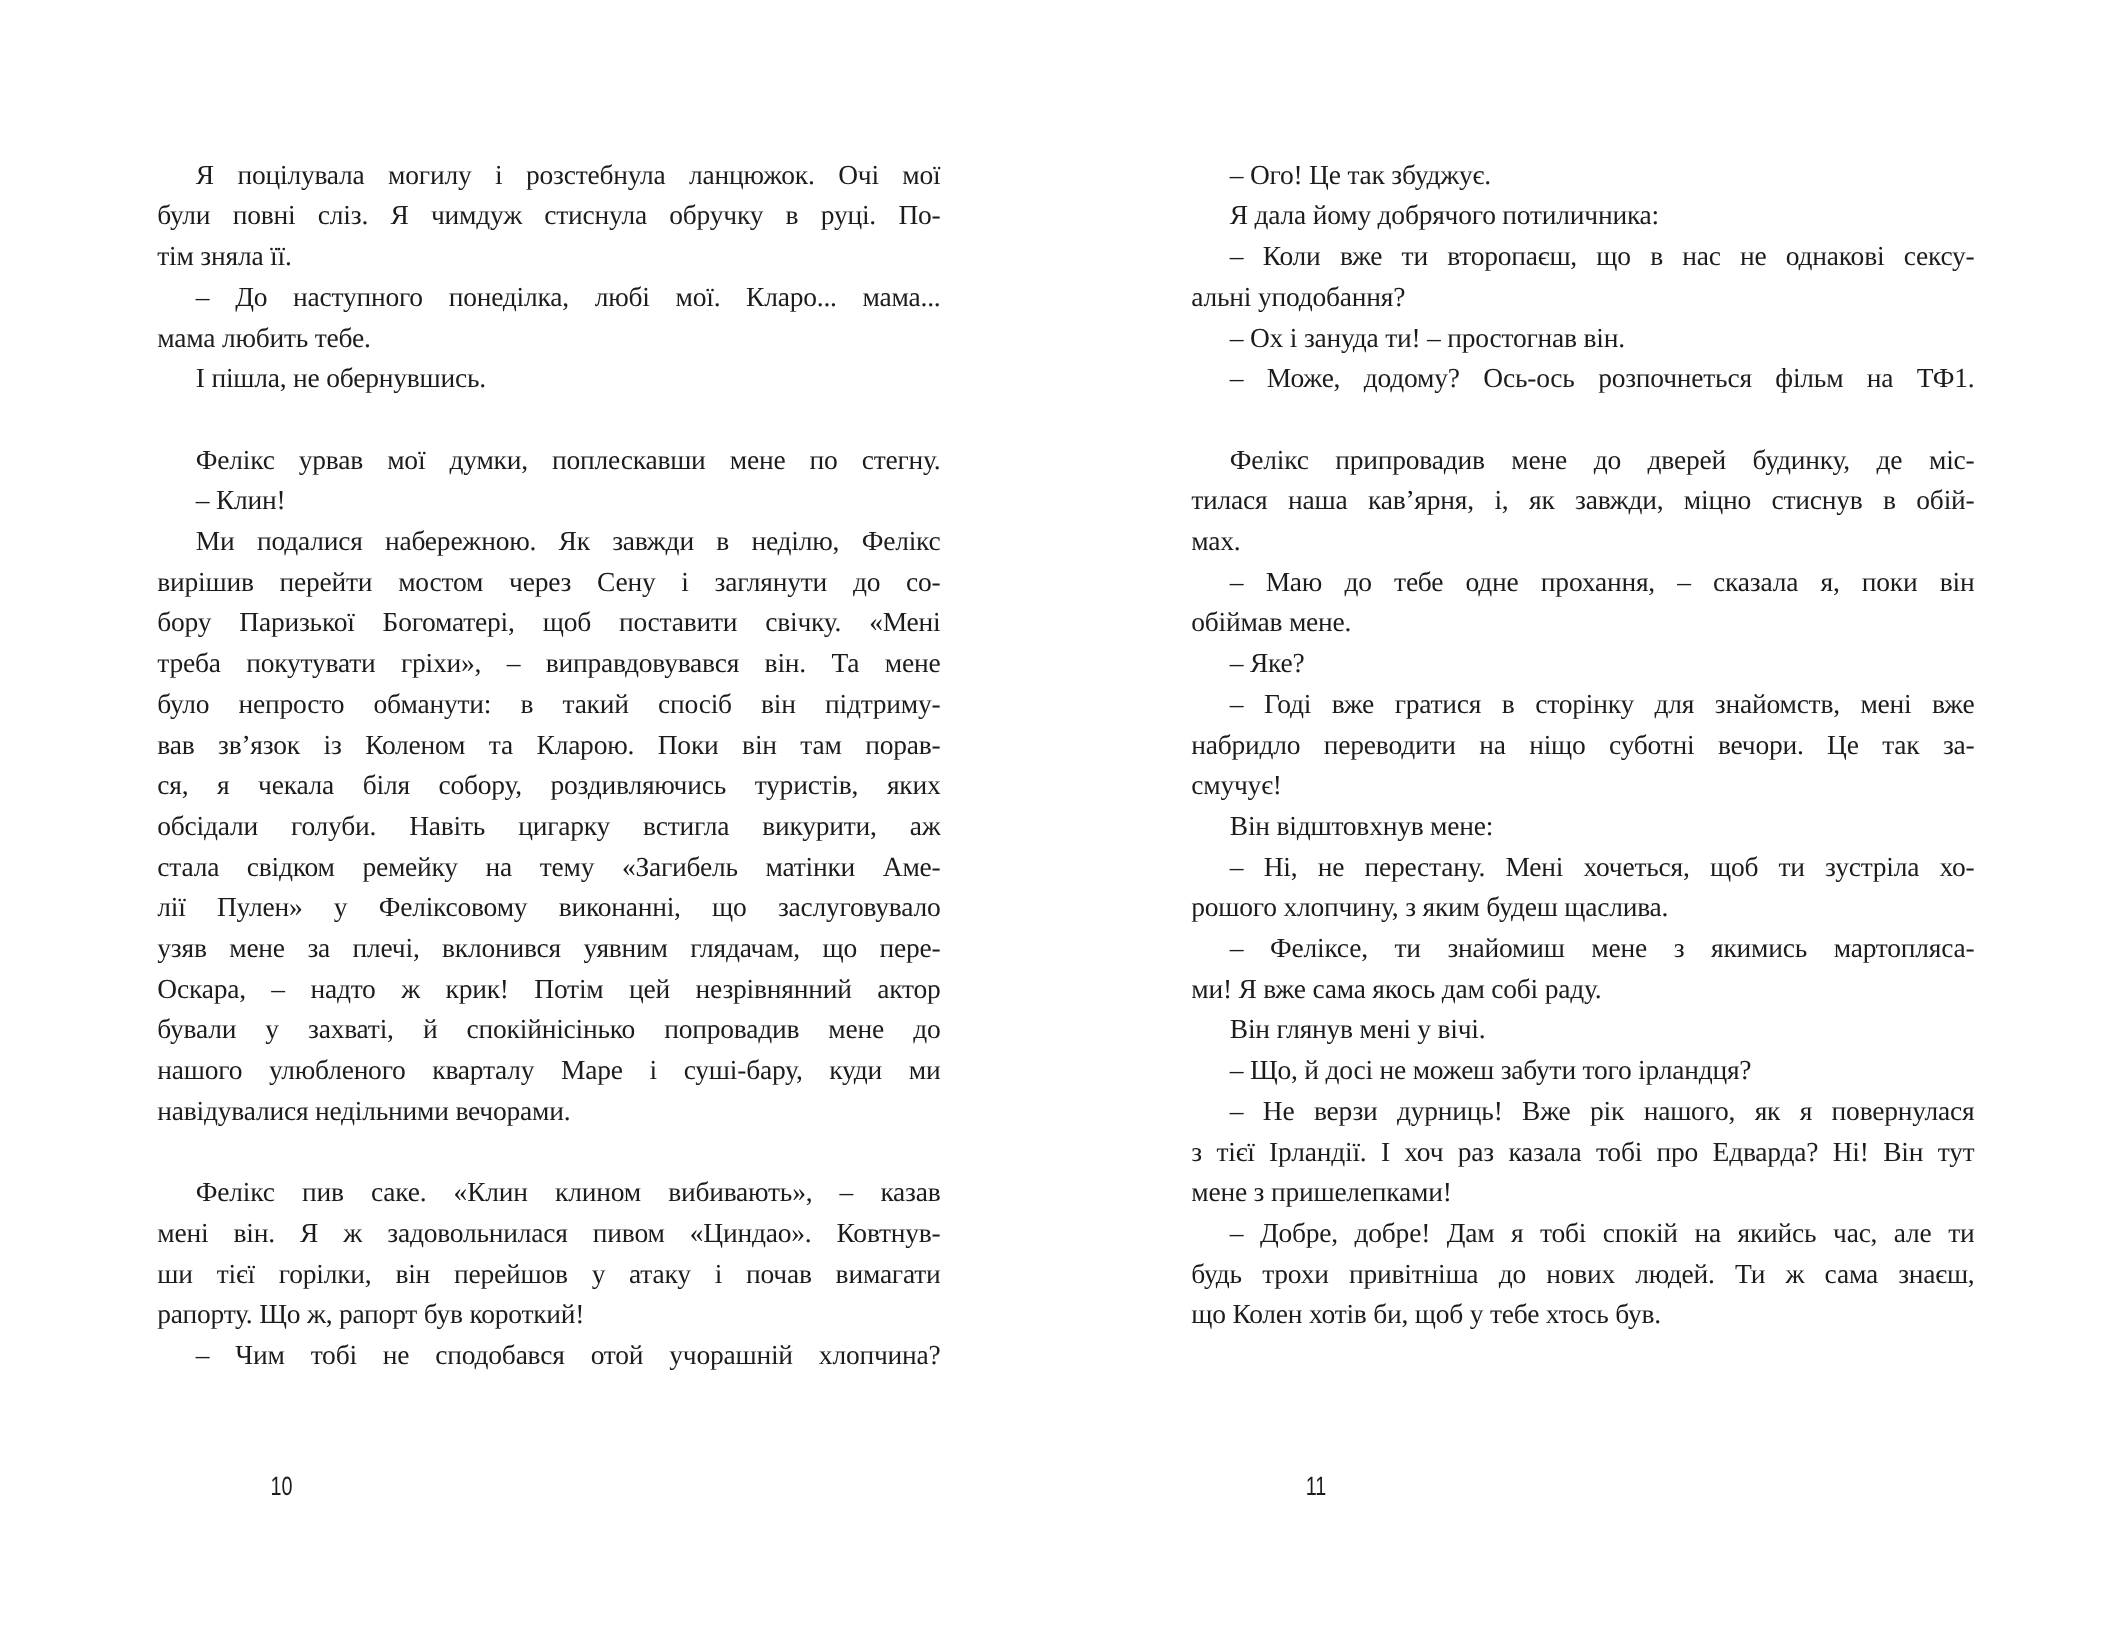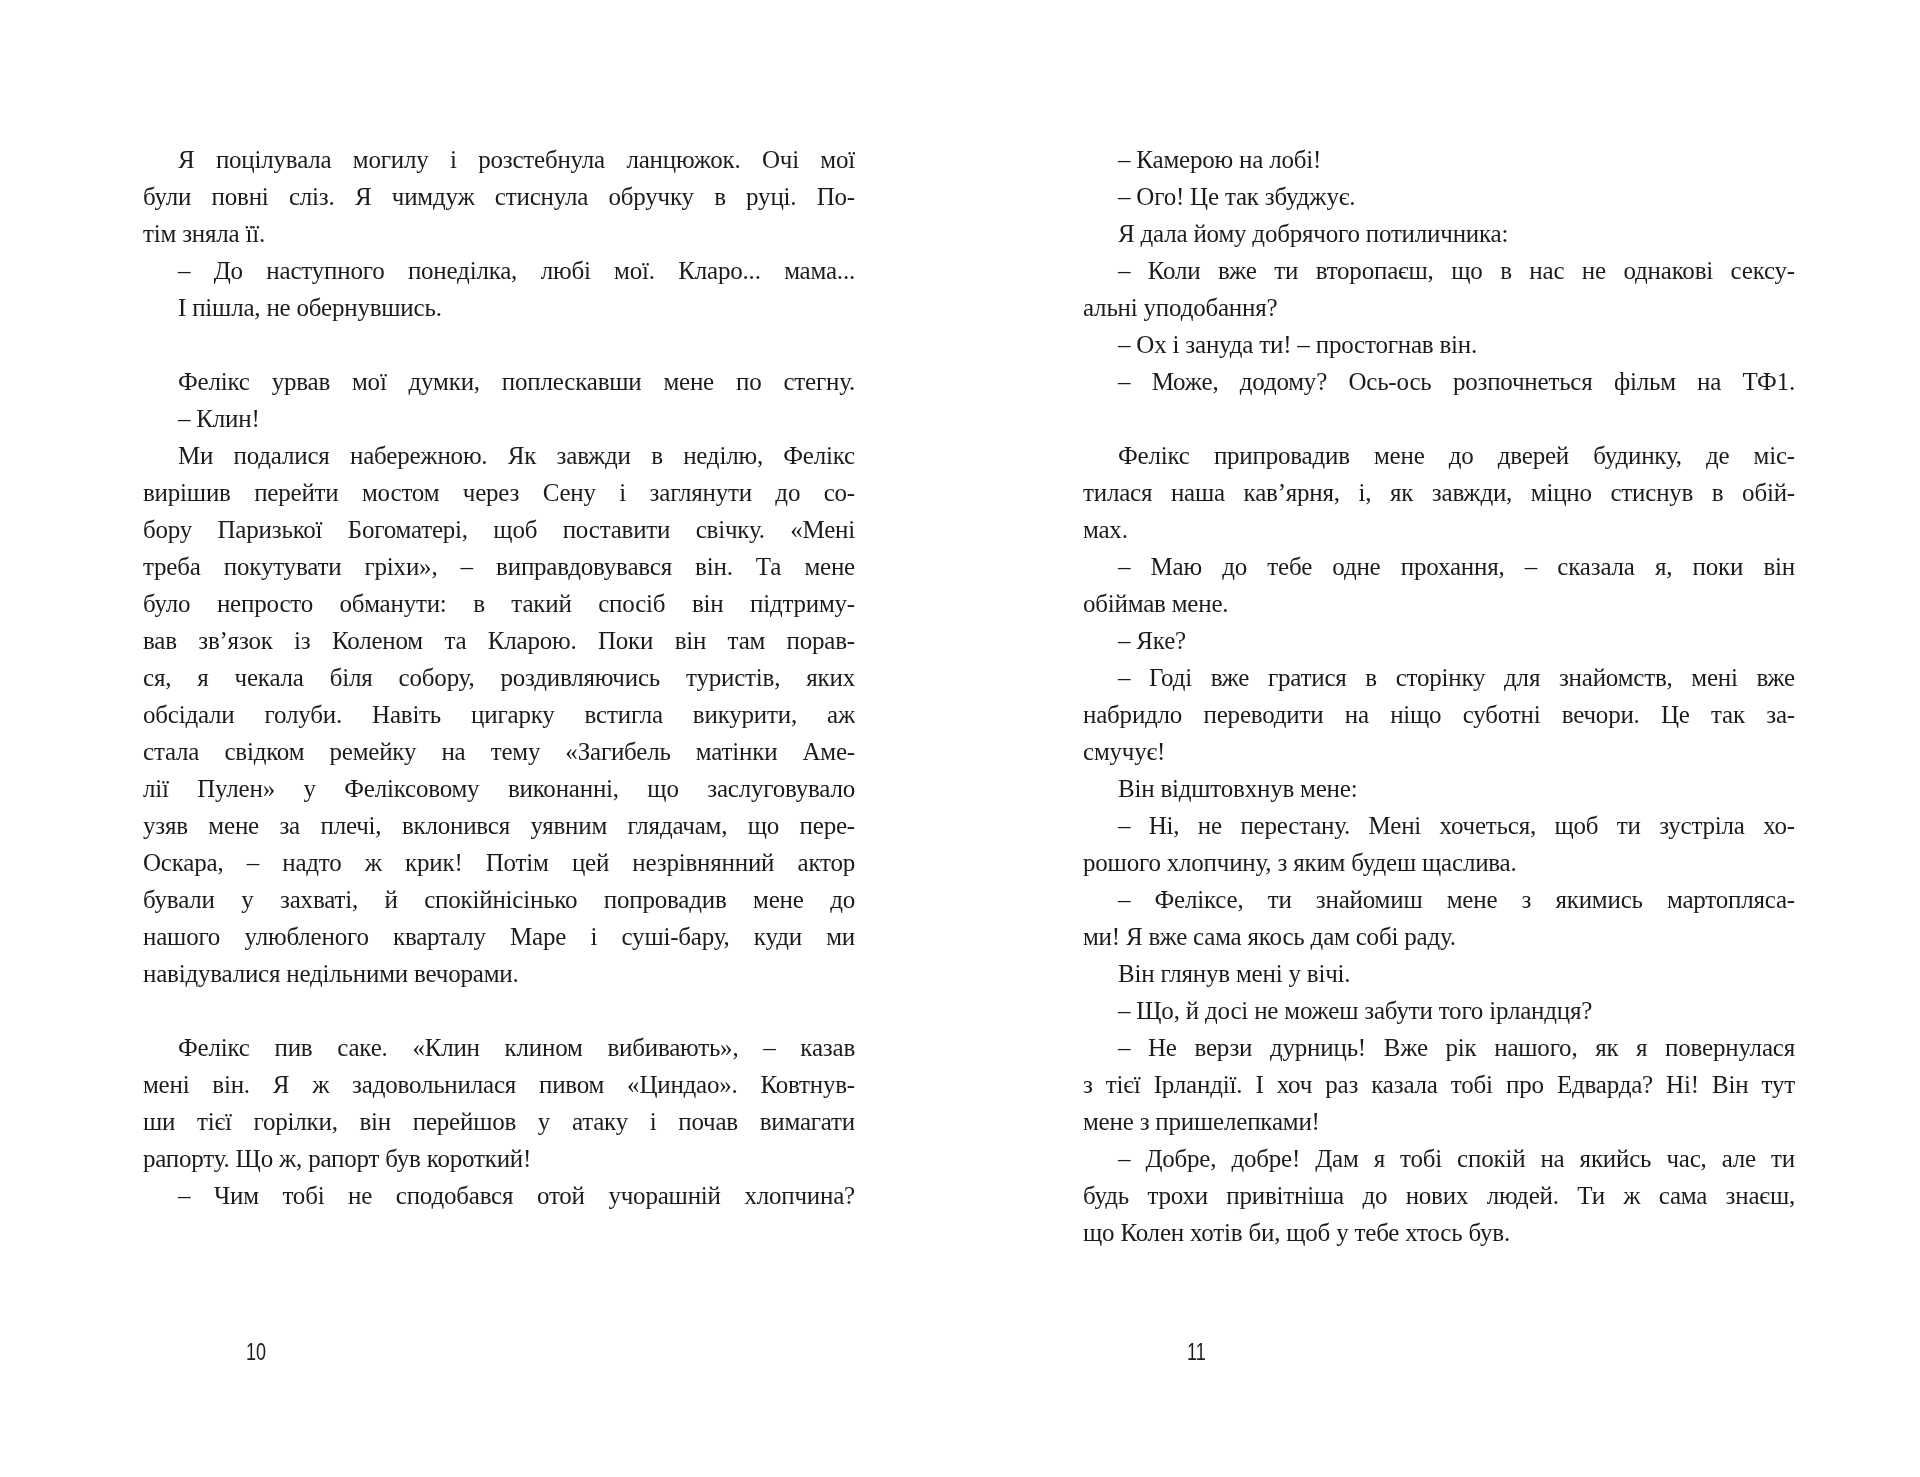--- a/index.html
+++ b/index.html
@@ -57,20 +57,21 @@
   </style>
 </head>
 <body>
 
 <div class="spread">
   <div class="page left" id="left-page">
       <div class="line indent justify">Я поцілувала могилу і розстебнула ланцюжок. Очі мої</div>
       <div class="line justify">були повні сліз. Я чимдуж стиснула обручку в руці. По-</div>
       <div class="line">тім зняла її.</div>
       <div class="line indent justify">– До наступного понеділка, любі мої. Кларо... мама...</div>
+      <div class="line">мама любить тебе.</div>
       <div class="line indent">І пішла, не обернувшись.</div>
       <div class="line blank"></div>
       <div class="line indent justify">Фелікс урвав мої думки, поплескавши мене по стегну.</div>
       <div class="line indent">– Клин!</div>
       <div class="line indent justify">Ми подалися набережною. Як завжди в неділю, Фелікс</div>
       <div class="line justify">вирішив перейти мостом через Сену і заглянути до со-</div>
       <div class="line justify">бору Паризької Богоматері, щоб поставити свічку. «Мені</div>
       <div class="line justify">треба покутувати гріхи», – виправдовувався він. Та мене</div>
       <div class="line justify">було непросто обманути: в такий спосіб він підтриму-</div>
       <div class="line justify">вав зв’язок із Коленом та Кларою. Поки він там порав-</div>
@@ -84,21 +85,20 @@
       <div class="line justify">нашого улюбленого кварталу Маре і суші-бару, куди ми</div>
       <div class="line">навідувалися недільними вечорами.</div>
       <div class="line blank"></div>
       <div class="line indent justify">Фелікс пив саке. «Клин клином вибивають», – казав</div>
       <div class="line justify">мені він. Я ж задовольнилася пивом «Циндао». Ковтнув-</div>
       <div class="line justify">ши тієї горілки, він перейшов у атаку і почав вимагати</div>
       <div class="line">рапорту. Що ж, рапорт був короткий!</div>
       <div class="line indent justify">– Чим тобі не сподобався отой учорашній хлопчина?</div>
     </div>
   <div class="page right" id="right-page">
-      <div class="line indent">– Камерою на лобі!</div>
       <div class="line indent">– Ого! Це так збуджує.</div>
       <div class="line indent">Я дала йому добрячого потиличника:</div>
       <div class="line indent justify">– Коли вже ти второпаєш, що в нас не однакові сексу-</div>
       <div class="line">альні уподобання?</div>
       <div class="line indent">– Ох і зануда ти! – простогнав він.</div>
       <div class="line indent justify">– Може, додому? Ось-ось розпочнеться фільм на ТФ1.</div>
       <div class="line blank"></div>
       <div class="line indent justify">Фелікс припровадив мене до дверей будинку, де міс-</div>
       <div class="line justify">тилася наша кав’ярня, і, як завжди, міцно стиснув в обій-</div>
       <div class="line">мах.</div>

